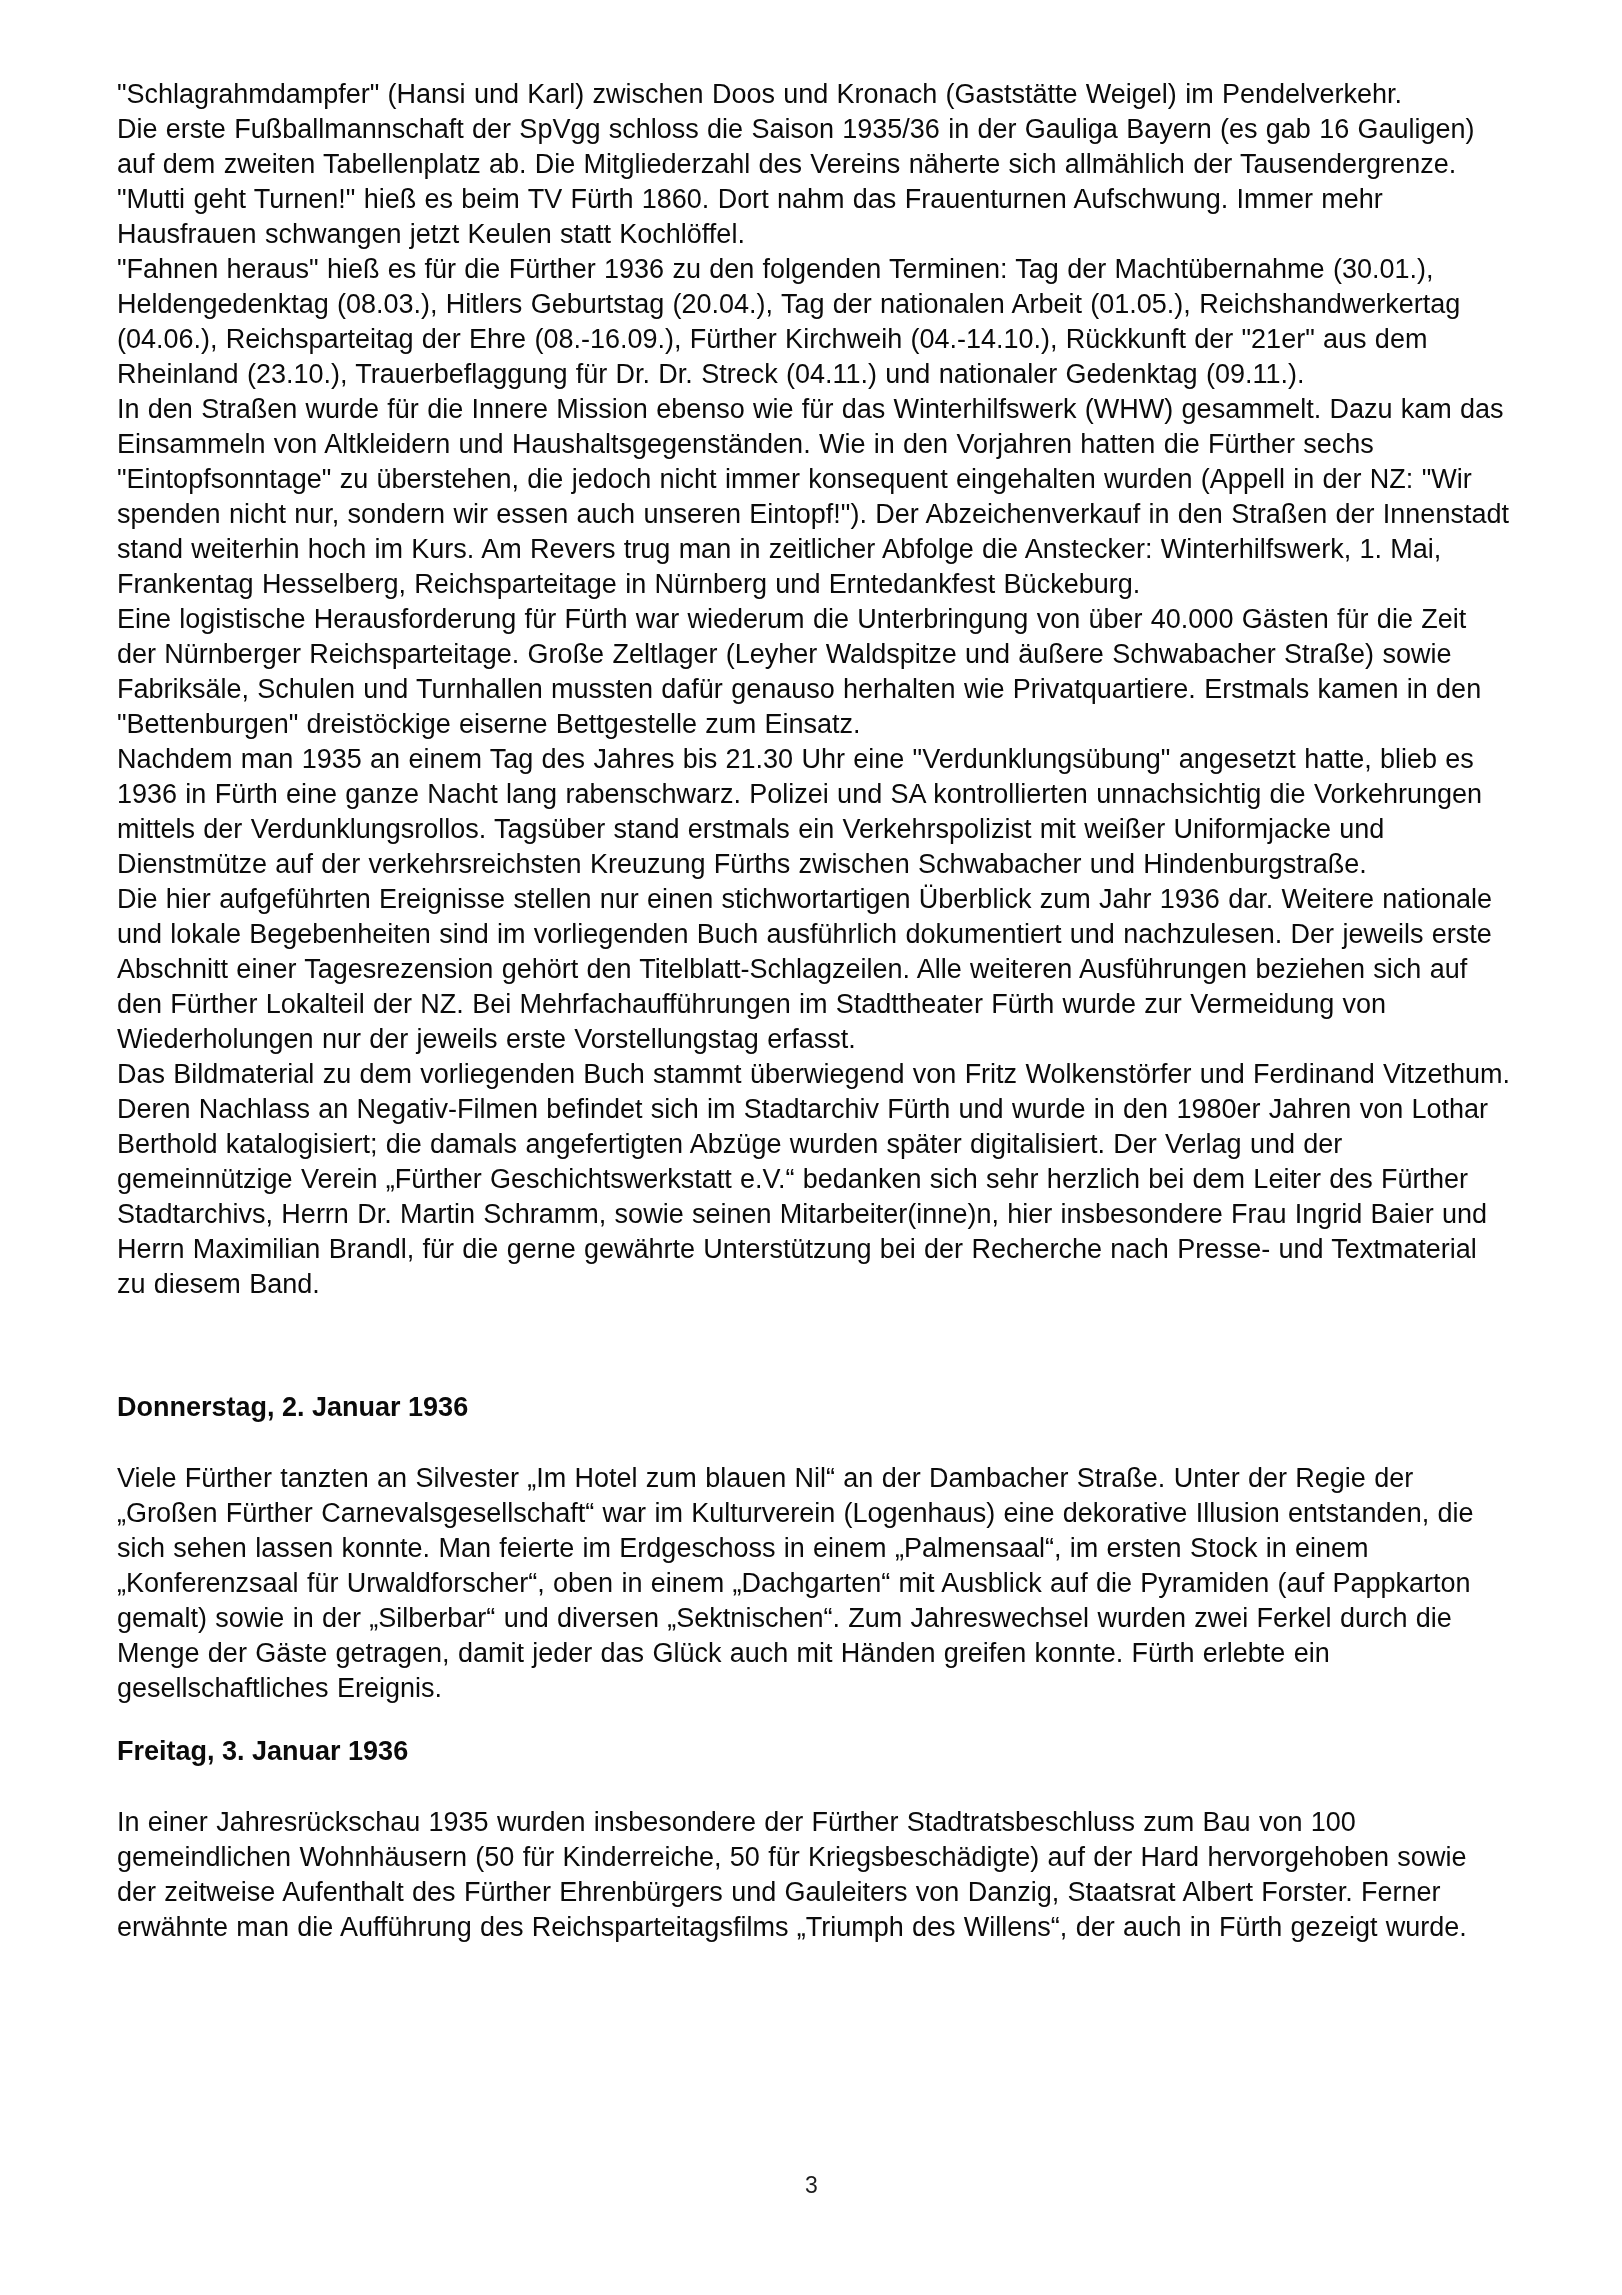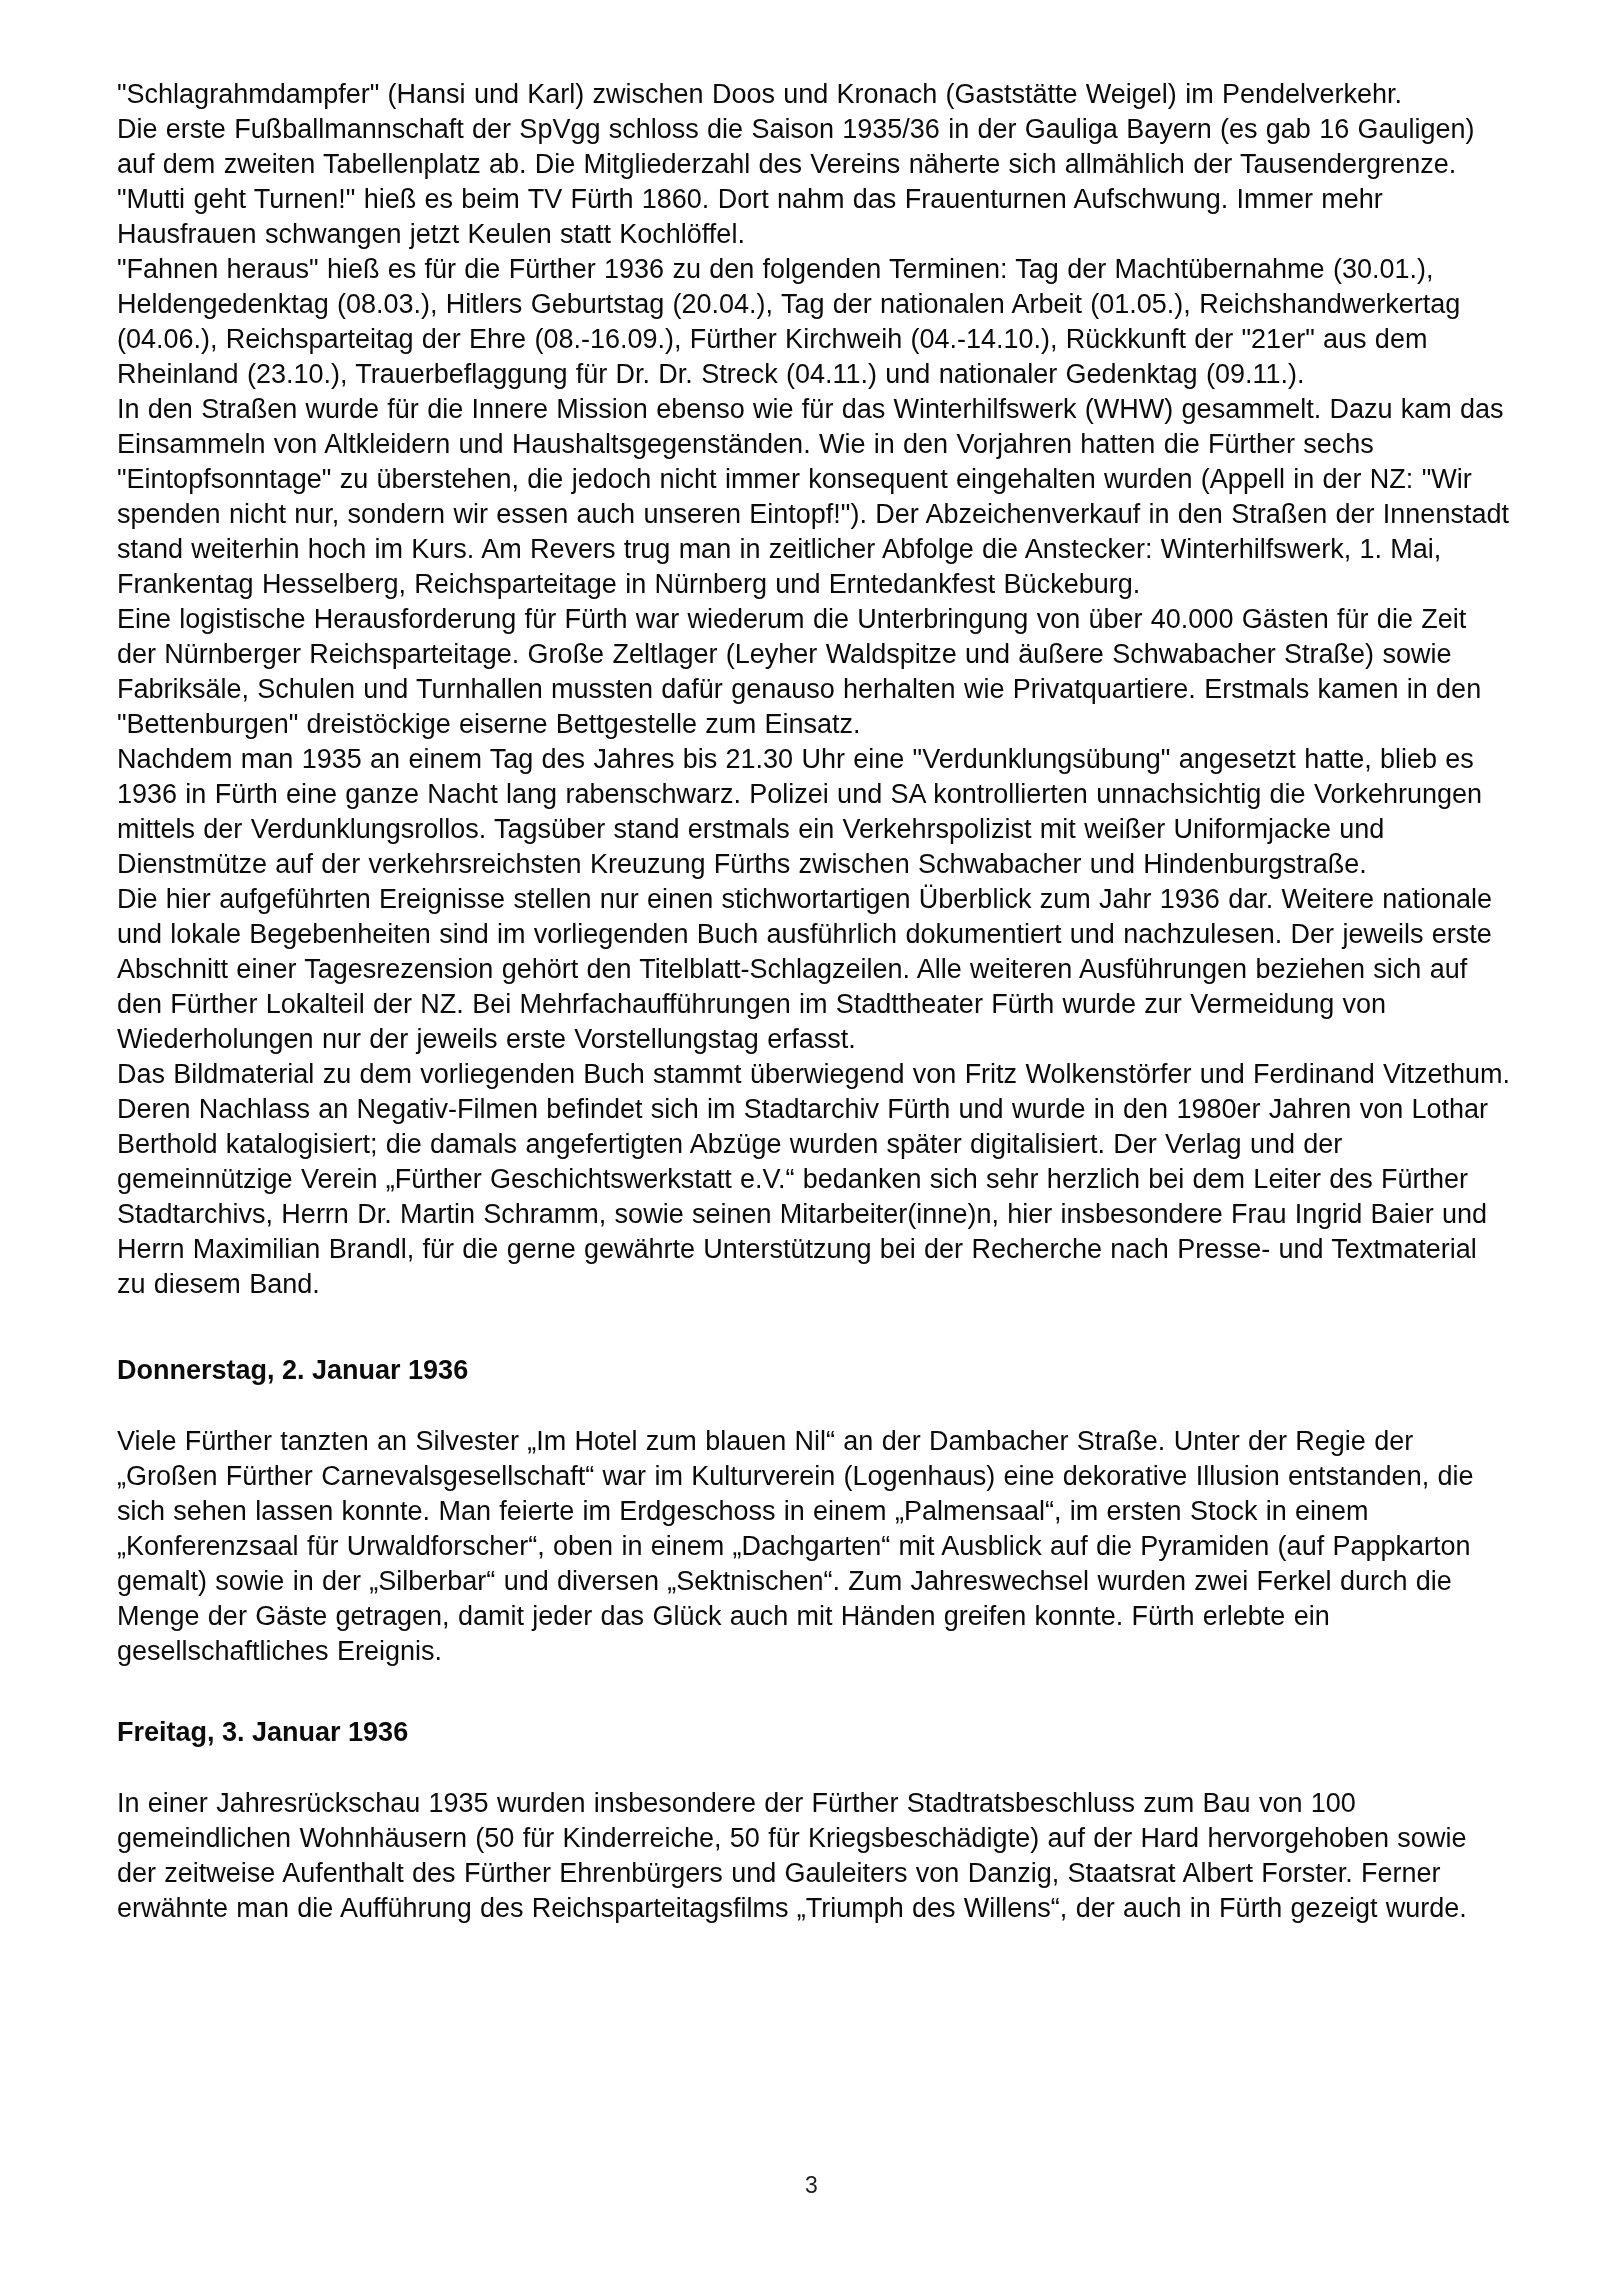--- a/index.html
+++ b/index.html
@@ -28,22 +28,22 @@
     font-size: 27px;
     line-height: 35px;
     word-spacing: 0.8px;
   }
   .heading {
     margin: 0;
     font-size: 27px;
     line-height: 35px;
     font-weight: bold;
   }
-  .h-don { margin-top: 51px; margin-bottom: 36px; }
-  .h-fre { margin-top: 46px; margin-bottom: 36px; }
+  .h-don { margin-top: 88px; margin-bottom: 36px; }
+  .h-fre { margin-top: 28px; margin-bottom: 36px; }
   .pagenum {
     position: absolute;
     top: 2171px;
     left: 0;
     width: 100%;
     text-align: center;
     font-size: 23px;
     line-height: 28.5px;
     color: #1c1c1c;
   }

